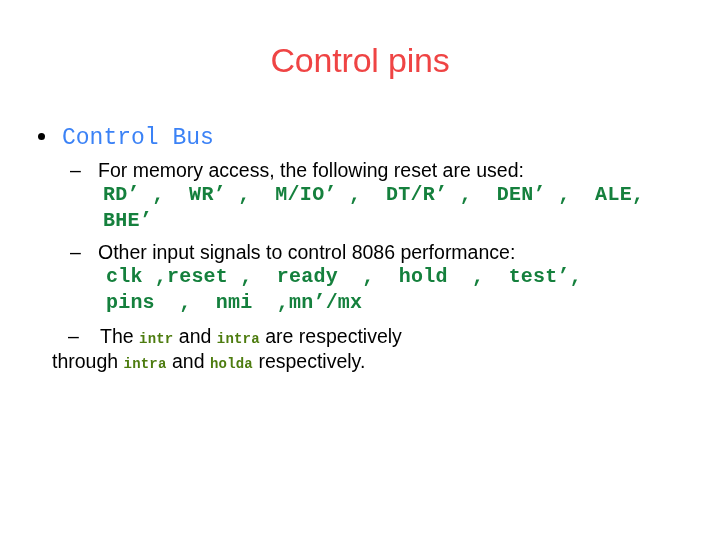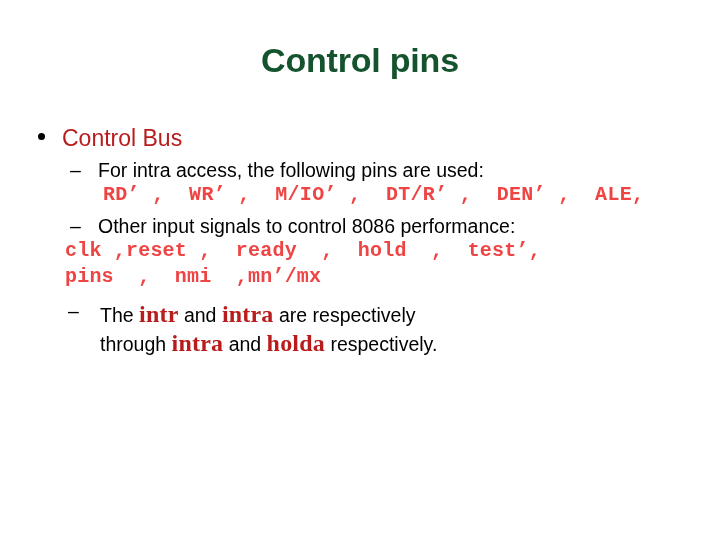--- a/index.html
+++ b/index.html
@@ -22,42 +22,43 @@
   }
 
   
   .slide-title {
     position: absolute;
     top: 42px;
     left: 0;
     width: 720px;
     text-align: center;
     font-size: 34px;
-    font-weight: 700;
+    font-weight: 400;
     letter-spacing: -0.2px;
-    color: #14532d;
+    color: #ef4444;
     line-height: 1.1;
   }
 
   
   .body-area {
     position: absolute;
     top: 124px;
     left: 0;
     width: 720px;
   }
 
   
   .lvl1 {
     position: relative;
     padding-left: 62px;
     font-size: 23px;
     line-height: 1.22;
-    color: #b91c1c;
+    color: #3b82f6;
     margin-bottom: 4px;
+    font-family: Liberation Mono, monospace;
   }
   .lvl1 .dot {
     position: absolute;
     left: 38px;
     top: 0.38em;
     width: 7px;
     height: 7px;
     background: #000000;
     border-radius: 50%;
   }
@@ -83,66 +84,67 @@
     margin-top: 10px;
   }
   .lvl2.last .dash {
     left: 68px;
   }
 
   
   .code-line {
     font-family: "Liberation Mono", "DejaVu Sans Mono", monospace;
     font-weight: bold;
-    color: #ef4444;
+    color: #15803d;
     font-size: 20px;
     line-height: 1.28;
     padding-left: 103px;
     letter-spacing: 0.3px;
     white-space: pre;
   }
   .code-line.second {
-    padding-left: 65px;
+    padding-left: 106px;
     letter-spacing: 0.2px;
   }
 
   code.inl {
-    font-family: Liberation Serif, serif;
+    font-family: Liberation Mono, monospace;
     font-weight: bold;
-    color: #b91c1c;
-    font-size: 24px;
+    color: #4d7c0f;
+    font-size: 14px;
     letter-spacing: 0.2px;
   }
 
   .wrap-line {
-    padding-left: 100px;
+    padding-left: 52px;
     font-size: 19.5px;
     line-height: 1.3;
   }
 </style>
 </head>
 <body>
 
 <div class="slide">
 
   <div class="slide-title">Control pins</div>
 
   <div class="body-area">
 
     <div class="lvl1">
       <span class="dot"></span>
       <span>Control Bus</span>
     </div>
 
     <div class="lvl2">
       <span class="dash">–</span>
-      <span>For intra access, the following pins are used:</span>
+      <span>For memory access, the following reset are used:</span>
     </div>
 
     <div class="code-line">RD’ ,  WR’ ,  M/IO’ ,  DT/R’ ,  DEN’ ,  ALE,</div>
+    <div class="code-line">BHE’</div>
 
     <div class="lvl2">
       <span class="dash">–</span>
       <span>Other input signals to control 8086 performance:</span>
     </div>
 
     <div class="code-line second">clk ,reset ,  ready  ,  hold  ,  test’,</div>
     <div class="code-line second">pins  ,  nmi  ,mn’/mx</div>
 
     <div class="lvl2 last">

